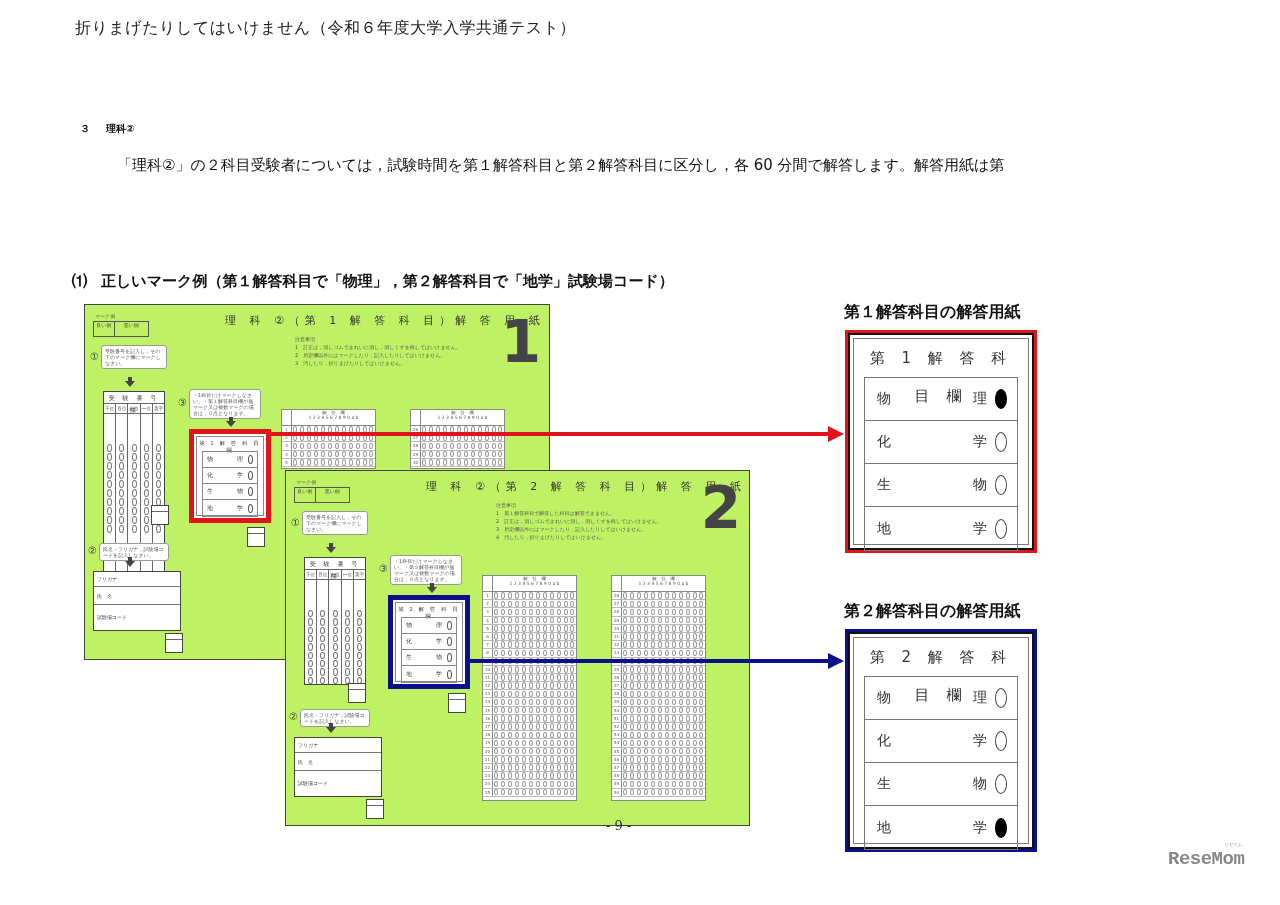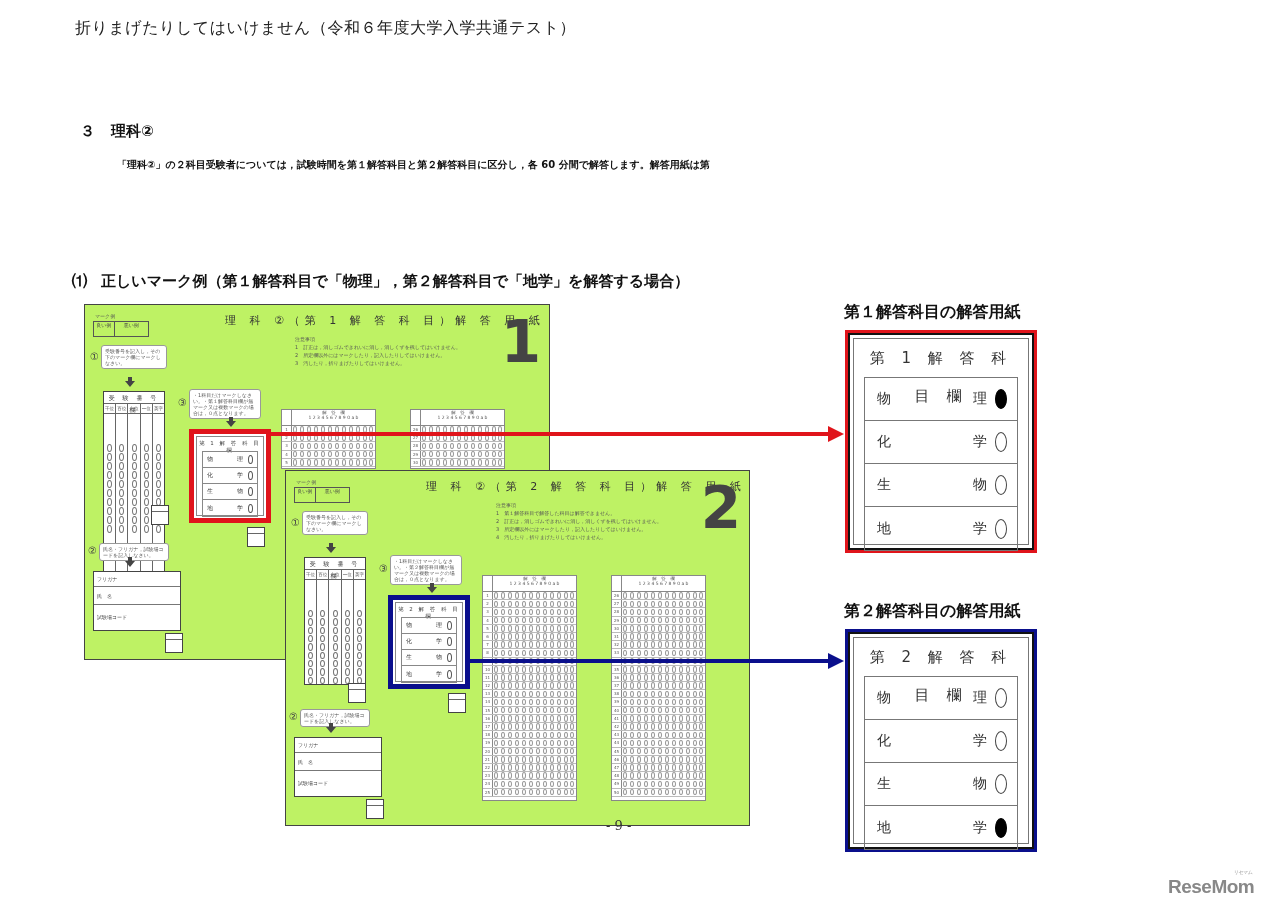--- a/index.html
+++ b/index.html
@@ -1,23 +1,23 @@
 <!DOCTYPE html>
 <html><head>
 <meta charset="utf-8">
 <style>
   * { box-sizing: border-box; margin: 0; padding: 0; }
   html, body { width: 1280px; height: 905px; background: #ffffff; overflow: hidden; }
   body { position: relative; font-family: "DejaVu Sans", "Liberation Sans", sans-serif; color: #111; }
 
   .page-header { position: absolute; left: 75px; top: 18px; font-family: "DejaVu Serif", "Liberation Serif", serif; font-size: 16px; color: #222; letter-spacing: 0.5px; }
 
-  .section-title { position: absolute; left: 80px; top: 122px; font-size: 15px; font-weight: bold; }
+  .section-title { position: absolute; left: 80px; top: 122px; font-size: 10px; font-weight: bold; }
   .section-title span.num { margin-right: 16px; }
-  .body-text { position: absolute; left: 95px; top: 150px; width: 1090px; font-size: 10px; font-weight: bold; line-height: 30px; }
+  .body-text { position: absolute; left: 95px; top: 150px; width: 1090px; font-size: 15px; font-weight: normal; line-height: 30px; }
   .body-text .indent { display: inline-block; width: 22px; }
 
   .sub-title { position: absolute; left: 72px; top: 272px; font-size: 15px; font-weight: bold; }
   .sub-title .num { margin-right: 14px; }
 
   
   .sheet { position: absolute; background: #bef264; border: 1.5px solid #444; overflow: hidden; margin-top: 6px; }
   .sheet-1 { left: 84px; top: 298px; width: 466px; height: 356px; }
   .sheet-2 { left: 285px; top: 464px; width: 465px; height: 356px; }
 
@@ -89,37 +89,37 @@
   .big-panel .prows { position: absolute; left: 10px; right: 10px; top: 38px; border: 1.5px solid #777; }
   .big-panel .prow { height: 43px; border-bottom: 1.5px solid #777; display: flex; align-items: center; padding: 0 10px 0 12px; font-size: 14px; color: #333; }
   .big-panel .prow:last-child { border-bottom: none; }
   .big-panel .prow .left { flex: 1; }
   .big-panel .prow .right { margin-right: 8px; }
   .big-panel .prow .oval { width: 12px; height: 20px; border: 1.3px solid #444; border-radius: 50%; }
   .big-panel .prow .oval.filled { background: #000; border-color: #000; }
 
   .page-num { position: absolute; left: 606px; top: 818px; font-family: "DejaVu Serif", serif; font-size: 13px; color: #333; }
 
-  .logo { position: absolute; left: 1168px; top: 876px; font-family: Liberation Sans, sans-serif; font-weight: bold; font-size: 19px; color: #888; letter-spacing: -0.5px; }
+  .logo { position: absolute; left: 1168px; top: 848px; font-family: Liberation Mono, monospace; font-weight: bold; font-size: 19px; color: #888; letter-spacing: -0.5px; }
   .logo small { position: absolute; right: 2px; top: -7px; font-size: 5px; font-weight: normal; color: #999; }
 </style>
 </head>
 <body>
 
 <div class="page-header">折りまげたりしてはいけません（令和６年度大学入学共通テスト）</div>
 
 <div class="section-title">
   <span class="num">３</span><span>理科②</span>
 </div>
 <div class="body-text">
   <div><span class="indent"></span><span>「理科②」の２科目受験者については，試験時間を第１解答科目と第２解答科目に区分し，各 60 分間で解答します。解答用紙は第</span></div>
 </div>
 
 <div class="sub-title">
-  <span class="num">⑴</span><span>正しいマーク例（第１解答科目で「物理」，第２解答科目で「地学」を解答する場合）</span>
+  <span class="num">⑴</span><span>正しいマーク例（第１解答科目で「物理」，第２解答科目で「地学」試験場コード）</span>
 </div>
 
 <div class="sheet sheet-1">
   <div class="mark-ex">マーク例</div>
   <div class="mark-ex-box">
     <div>良い例</div>
     <div>悪い例</div>
   </div>
   <div class="sheet-title">理 科 ②（第 1 解 答 科 目）解 答 用 紙</div>
   <div class="big-num">1</div>

